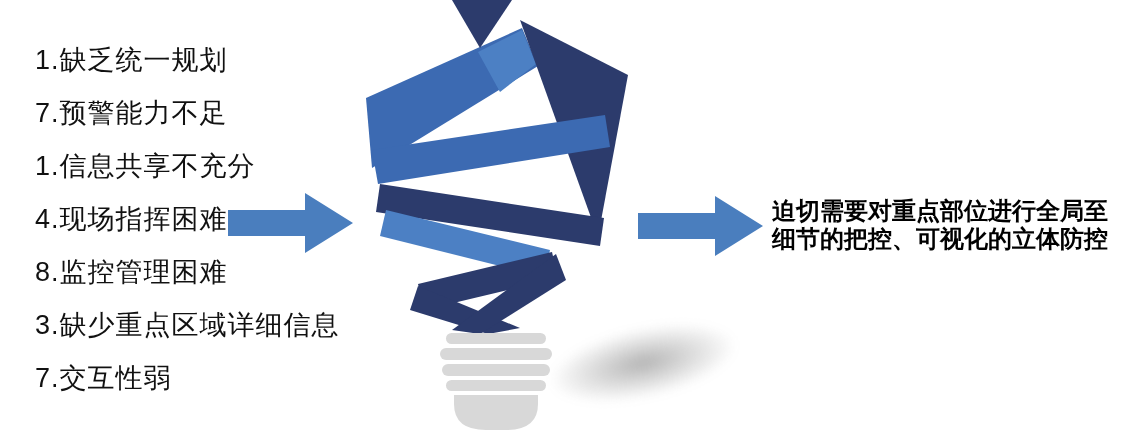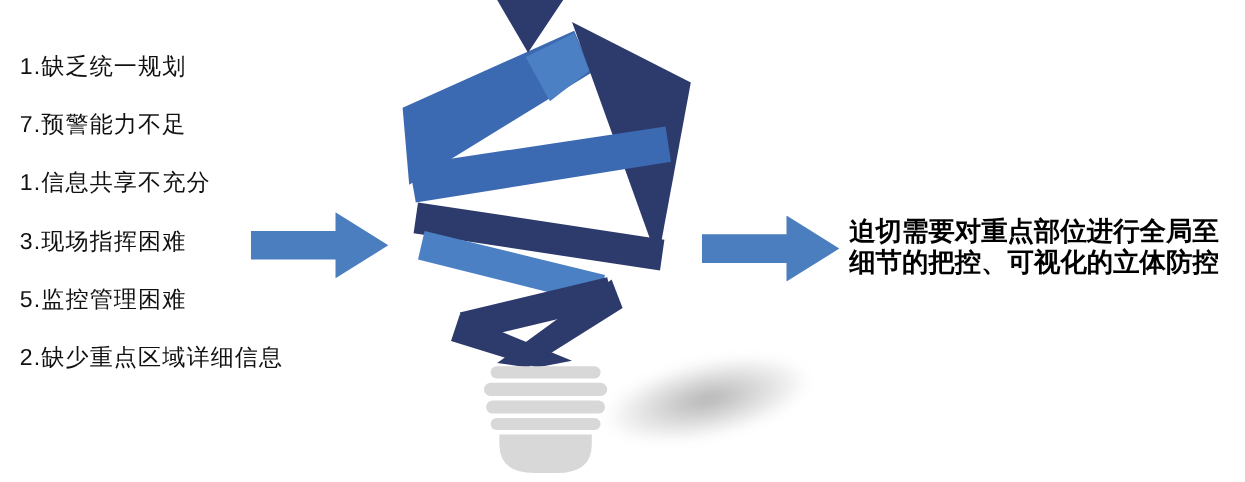--- a/index.html
+++ b/index.html
@@ -17,26 +17,27 @@
   }
   
   .problem-list {
     position: absolute;
     left: 18px;
     top: 34px;
     display: flex;
     flex-direction: column;
   }
   .problem-item {
-    font-size: 21px;
+    font-size: 27px;
     letter-spacing: 1px;
     color: #111111;
     line-height: 53px;
     height: 53px;
     white-space: nowrap;
+    margin-left: 17px;
   }
   
   .arrow { position: absolute; }
   .arrow-1 { left: 228px; top: 193px; }
   .arrow-2 { left: 638px; top: 196px; }
   
   .bulb {
     position: absolute;
     left: 360px;
     top: 0px;
@@ -67,23 +68,24 @@
 </style>
 </head>
 <body>
 
 <div class="slide">
 
   <div class="problem-list">
     <div class="problem-item">1.缺乏统一规划</div>
     <div class="problem-item">7.预警能力不足</div>
     <div class="problem-item">1.信息共享不充分</div>
-    <div class="problem-item">3.现场指挥困难</div>
-    <div class="problem-item">5.监控管理困难</div>
-    <div class="problem-item">2.缺少重点区域详细信息</div>
+    <div class="problem-item">4.现场指挥困难</div>
+    <div class="problem-item">8.监控管理困难</div>
+    <div class="problem-item">3.缺少重点区域详细信息</div>
+    <div class="problem-item">7.交互性弱</div>
   </div>
 
   <svg class="arrow arrow-1" width="125" height="60" viewBox="0 0 125 60">
     <polygon points="0,17 77,17 77,0 125,30 77,60 77,43 0,43" fill="#4A7EBE"></polygon>
   </svg>
 
   <div class="bulb-shadow"></div>
 
   <svg class="bulb" width="280" height="438" viewBox="0 0 280 438">
 

